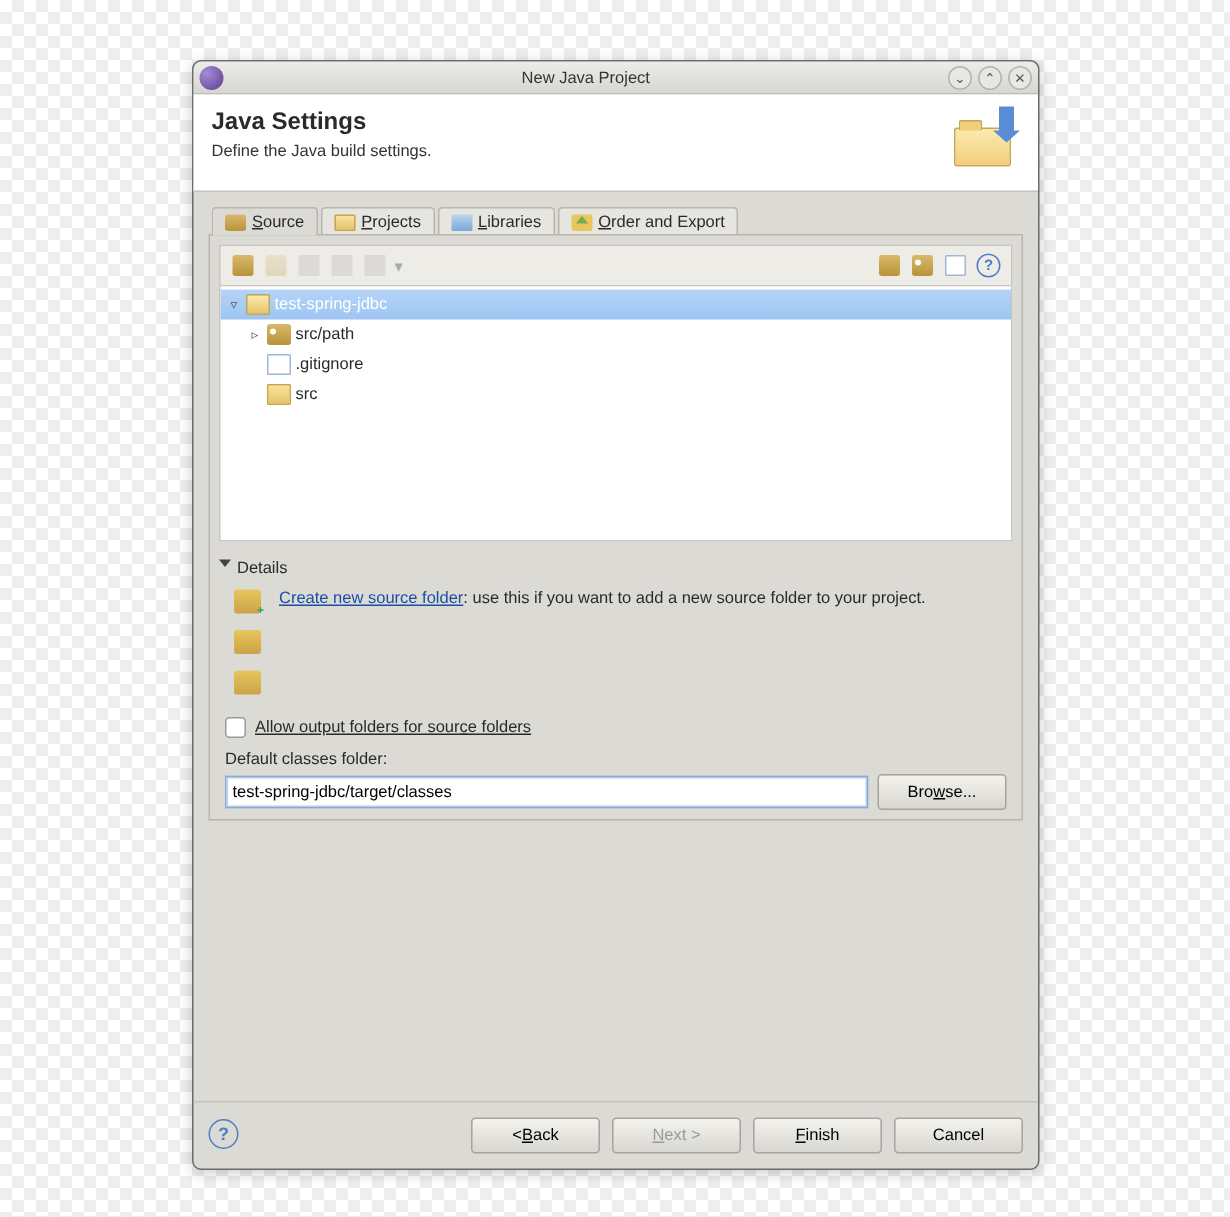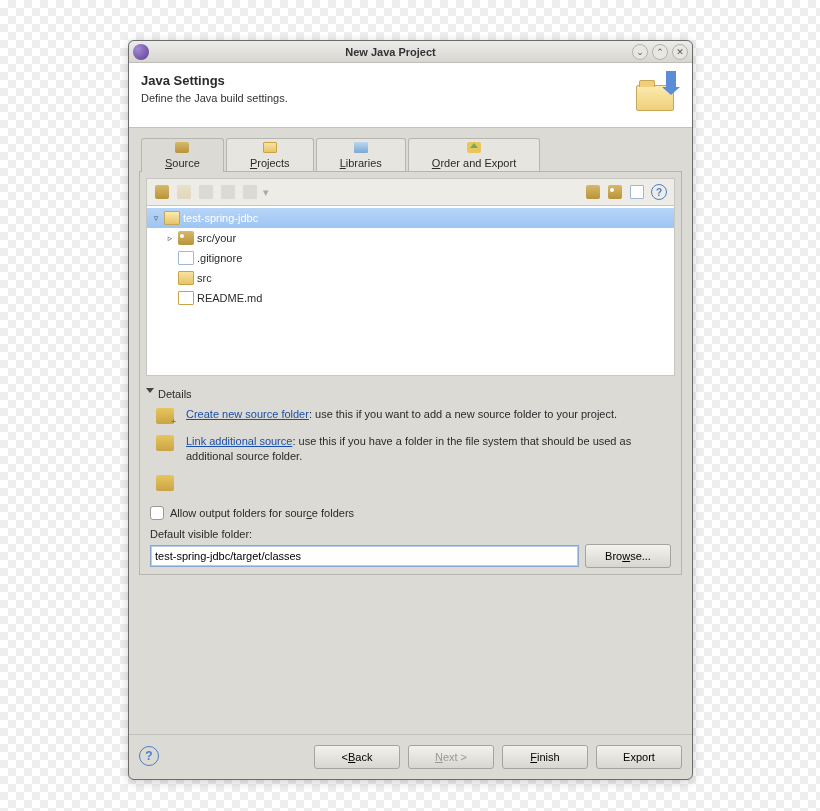--- a/index.html
+++ b/index.html
@@ -33,35 +33,35 @@
   border-radius: 6px 6px 0 0;
   display: flex; align-items: center;
   padding: 0 4px;
   gap: 4px;
 }
 .titlebar .app-icon {
   width: 16px; height: 16px;
   border-radius: 50%;
   background: radial-gradient(circle at 30% 30%, #a58bd6, #5a3e8e);
 }
-.titlebar .title-text { flex: 1; text-align: center; color: #333; font-weight: bold; }
+.titlebar .title-text { flex: 1; text-align: center; color: #333; }
 .titlebar .tb-btn {
   width: 16px; height: 16px; border-radius: 50%;
   background: #e9e7e2; border: 1px solid #b5b3ae;
   display: flex; align-items: center; justify-content: center;
   font-size: 9px; color: #555; cursor: pointer;
 }
 .header {
   background: #fff;
   padding: 10px 12px 14px 12px;
   border-bottom: 1px solid #c4c2bd;
   display: flex; align-items: flex-start;
 }
 .header-text { flex: 1; }
-.header h1 { font-size: 13px; font-weight: bold; margin-bottom: 4px; }
+.header h1 { font-size: 16px; font-weight: bold; margin-bottom: 4px; }
 .header p { font-size: 11px; color: #333; }
 .banner-icon {
   width: 48px; height: 40px; position: relative;
 }
 .banner-icon .folder {
   position: absolute; bottom: 2px; left: 4px;
   width: 38px; height: 26px;
   background: linear-gradient(#fceab0, #f0cf7a);
   border: 1px solid #c6a758; border-radius: 2px;
 }
@@ -77,28 +77,27 @@
   content:""; position:absolute; top:16px; left:-4px;
   border-left:9px solid transparent; border-right:9px solid transparent;
   border-top:8px solid #5b8dd6;
 }
 .body {
   flex: 1; padding: 10px 10px 0 10px;
   display: flex; flex-direction: column;
 }
 .tabs { display: flex; gap: 2px; margin-left: 2px; }
 .tab {
-  padding: 3px 23px;
+  padding: 3px 8px;
   background: #e7e5e0;
   border: 1px solid #b7b5b0;
   border-bottom: none;
   border-radius: 3px 3px 0 0;
   display: flex; align-items: center; gap: 4px;
   cursor: pointer;
-  flex-direction: column;
 }
 .tab.active { background: #dcdad5; position: relative; z-index: 2; }
 .tab .tab-ic { width:14px; height:11px; }
 .ic-pkg { background: linear-gradient(#d8b96a, #b8933a); border-radius:2px; }
 .ic-fld { background: linear-gradient(#f8e3a0, #e6c468); border-radius:1px; border:1px solid #caa347; height:10px;}
 .ic-jar { background: linear-gradient(#bcd6f0, #7aa8d6); border-radius:1px;}
 .ic-upd { background: #e7c65c; border-radius:2px; position:relative;}
 .ic-upd::after{content:""; position:absolute; left:3px; top:1px; border-left:4px solid transparent; border-right:4px solid transparent; border-bottom:5px solid #7a5;}
 .mn { text-decoration: underline; }
 .tabpanel {
@@ -157,21 +156,21 @@
   display: flex; gap: 12px;
   padding: 5px 2px 5px 10px;
 }
 .detail-icon { width:18px; height:16px; flex-shrink:0; margin-top:1px; }
 .di-newsrc { background: linear-gradient(#e7c65c,#caa347); border-radius:2px; position:relative;}
 .di-newsrc::after{content:"+"; position:absolute; right:-2px; bottom:-2px; font-size:8px; color:#2a6; font-weight:bold;}
 .di-link { background: linear-gradient(#e7c65c,#caa347); border-radius:2px;}
 .di-addproj { background: linear-gradient(#e7c65c,#caa347); border-radius:2px;}
 .detail-text { flex:1; line-height:1.35; }
 .detail-text a { color:#1a4fa8; text-decoration: underline; cursor:pointer; }
-.chk-row { display:flex; align-items:center; gap:6px; margin: 10px 4px 8px 4px; }
+.chk-row { display:flex; align-items:center; gap:6px; margin: 10px 4px 8px 4px; text-decoration: underline; }
 .chk { width:14px; height:14px; border:1px solid #999; border-radius:3px; background:#fff; cursor:pointer; }
 .out-label { margin: 2px 4px 4px 4px; }
 .out-row { display:flex; gap:6px; margin: 2px 4px 0 4px; align-items:center;justify-content:space-between; }
 .out-input {
   flex:1; height:22px; border:1px solid #8aa8ce; background:#fff;
   padding: 0 4px; font: inherit; outline: 1px solid #b6cdee; outline-offset:-2px;
 }
 .btn {
   height: 24px; min-width: 86px;
   background: linear-gradient(#f4f2ed, #d8d6d1);
@@ -268,79 +267,71 @@
       <div class="tree">
         <div class="tree-row selected">
           <span class="expander">▿</span>
           <span class="node-icon ic-proj"></span>
           <span class="node-label" style="color:#fff">test-spring-jdbc</span>
         </div>
         <div class="tree-row">
           <span class="indent" style="width:14px"></span>
           <span class="expander">▹</span>
           <span class="node-icon ic-srcpkg"></span>
-          <span class="node-label">src/your</span>
+          <span class="node-label">src/path</span>
         </div>
         <div class="tree-row">
           <span class="indent" style="width:24px"></span>
           <span class="node-icon ic-file"></span>
           <span class="node-label">.gitignore</span>
         </div>
         <div class="tree-row">
           <span class="indent" style="width:24px"></span>
           <span class="node-icon ic-folder"></span>
           <span class="node-label">src</span>
         </div>
-        <div class="tree-row">
-          <span class="indent" style="width:24px"></span>
-          <span class="node-icon ic-md"></span>
-          <span class="node-label">README.md</span>
-        </div>
       </div>
 
       <div class="details">
         <div class="details-header">
           <span class="triangle-down"></span>
           <span>Details</span>
         </div>
         <div class="detail-item">
           <span class="detail-icon di-newsrc"></span>
           <div class="detail-text">
             <a>Create new source folder</a><span>: use this if you want to add a new source folder to your project.</span>
           </div>
         </div>
         <div class="detail-item">
           <span class="detail-icon di-link"></span>
-          <div class="detail-text">
-            <a>Link additional source</a><span>: use this if you have a folder in the file system that should be used as additional source folder.</span>
-          </div>
         </div>
         <div class="detail-item">
           <span class="detail-icon di-addproj"></span>
         </div>
       </div>
 
       <div class="chk-row">
         <span class="chk"></span>
         <span>Allow output folders for sour<span class="mn">c</span>e folders</span>
       </div>
 
-      <div class="out-label">Default visible folder:</div>
+      <div class="out-label">Default classes folder:</div>
       <div class="out-row">
         <input class="out-input" value="test-spring-jdbc/target/classes" style="">
         <button class="btn">
             <span>Bro<span class="mn">w</span>se...</span>
           </button>
       </div>
     </div>
   </div>
 
   <div class="footer">
     <div class="help-left">
         <span class="help-glyph" style="width:20px;height:20px;font-size:12px">?</span>
       </div>
     <div class="fspacer"></div>
     <button class="btn">&lt; <span class="mn">B</span>ack</button>
     <button class="btn disabled" disabled=""><span class="mn">N</span>ext &gt;</button>
     <button class="btn"><span class="mn">F</span>inish</button>
-    <button class="btn">Export</button>
+    <button class="btn">Cancel</button>
   </div>
 </div>
 
 </body></html>

